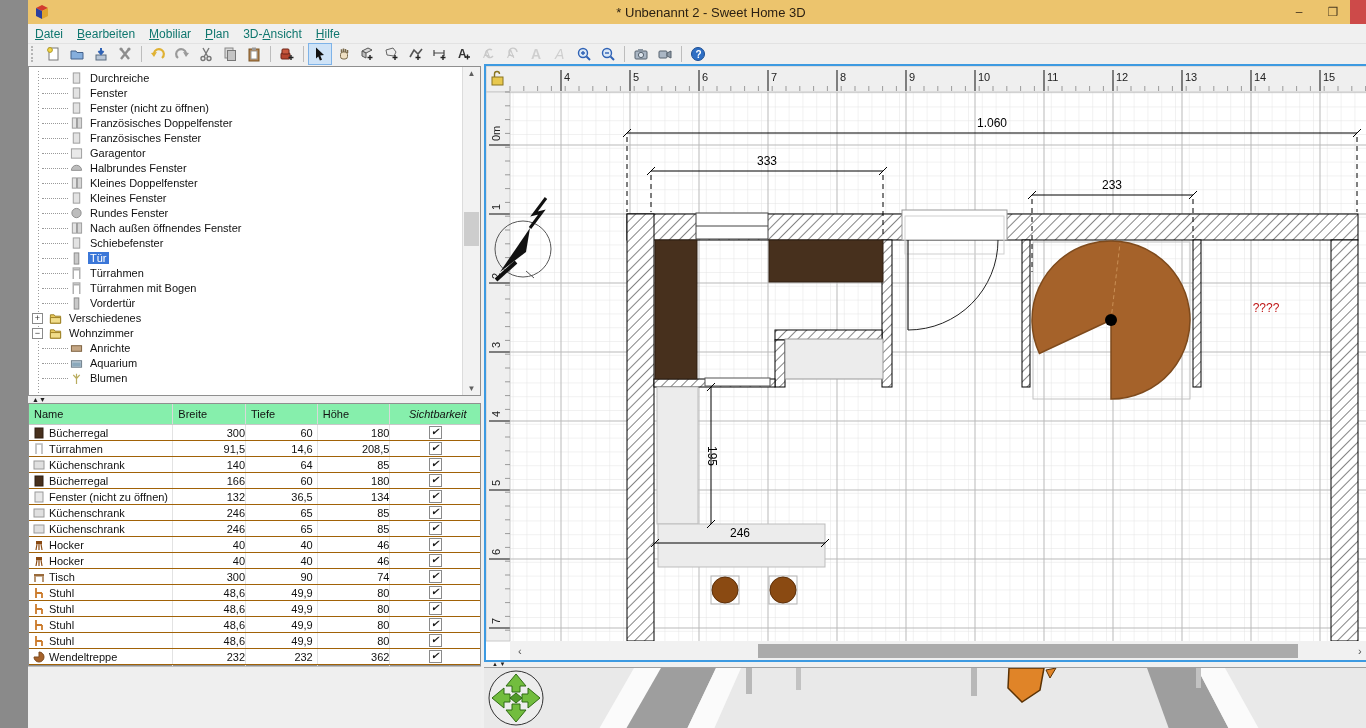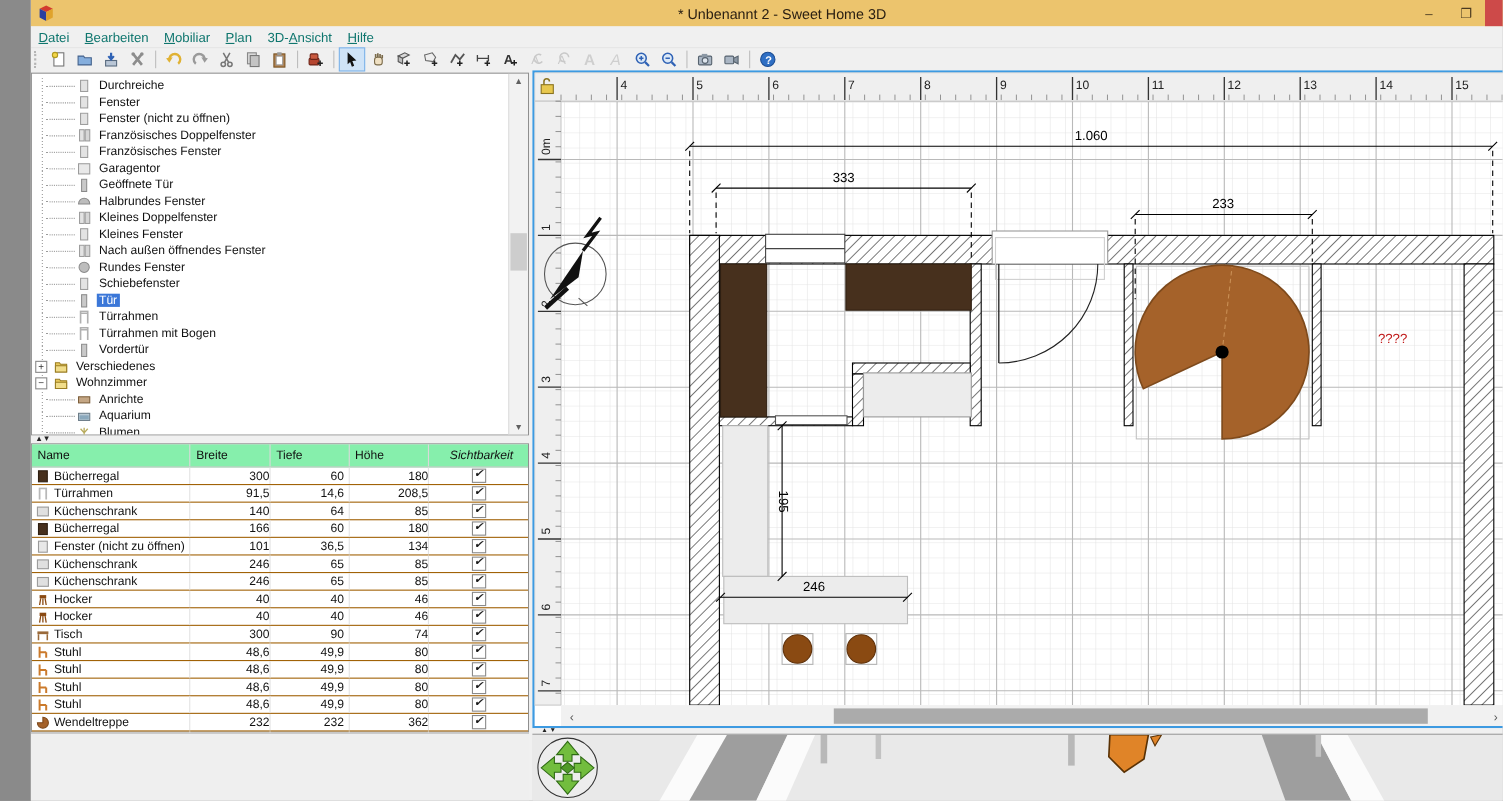--- a/index.html
+++ b/index.html
@@ -299,27 +299,20 @@
         <div class="tree-row">
           <span class="tree-stub"></span>
           <svg class="tree-icon" viewBox="0 0 13 14">
             <rect x="1" y="2" width="11" height="10" fill="#e9e9e9" stroke="#9a9a9a"></rect>
           </svg>
           <span class="tree-label">Garagentor</span>
         </div>
         <div class="tree-row">
           <span class="tree-stub"></span>
           <svg class="tree-icon" viewBox="0 0 13 14">
-            <rect x="4" y="1" width="5" height="12" fill="#c9c9c9" stroke="#8a8a8a"></rect>
-          </svg>
-          <span class="tree-label">Geöffnete Tür</span>
-        </div>
-        <div class="tree-row">
-          <span class="tree-stub"></span>
-          <svg class="tree-icon" viewBox="0 0 13 14">
             <path d="M1 9 A5.5 5.5 0 0 1 12 9 Z" fill="#bdbdbd" stroke="#8a8a8a"></path>
           </svg>
           <span class="tree-label">Halbrundes Fenster</span>
         </div>
         <div class="tree-row">
           <span class="tree-stub"></span>
           <svg class="tree-icon" viewBox="0 0 13 14">
             <rect x="2" y="1" width="4.5" height="11" fill="#e3e3e3" stroke="#9a9a9a"></rect>
             <rect x="7.5" y="1" width="4.5" height="11" fill="#d6d6d6" stroke="#9a9a9a"></rect>
           </svg>
@@ -328,31 +321,31 @@
         <div class="tree-row">
           <span class="tree-stub"></span>
           <svg class="tree-icon" viewBox="0 0 13 14">
             <rect x="3" y="1" width="7" height="11" fill="#e3e3e3" stroke="#9a9a9a"></rect>
           </svg>
           <span class="tree-label">Kleines Fenster</span>
         </div>
         <div class="tree-row">
           <span class="tree-stub"></span>
           <svg class="tree-icon" viewBox="0 0 13 14">
+            <circle cx="6.5" cy="6.5" r="5" fill="#bdbdbd" stroke="#8a8a8a"></circle>
+          </svg>
+          <span class="tree-label">Rundes Fenster</span>
+        </div>
+        <div class="tree-row">
+          <span class="tree-stub"></span>
+          <svg class="tree-icon" viewBox="0 0 13 14">
             <rect x="2" y="1" width="4.5" height="11" fill="#e3e3e3" stroke="#9a9a9a"></rect>
             <rect x="7.5" y="1" width="4.5" height="11" fill="#d6d6d6" stroke="#9a9a9a"></rect>
           </svg>
           <span class="tree-label">Nach außen öffnendes Fenster</span>
-        </div>
-        <div class="tree-row">
-          <span class="tree-stub"></span>
-          <svg class="tree-icon" viewBox="0 0 13 14">
-            <circle cx="6.5" cy="6.5" r="5" fill="#bdbdbd" stroke="#8a8a8a"></circle>
-          </svg>
-          <span class="tree-label">Rundes Fenster</span>
         </div>
         <div class="tree-row">
           <span class="tree-stub"></span>
           <svg class="tree-icon" viewBox="0 0 13 14">
             <rect x="3" y="1" width="7" height="11" fill="#e3e3e3" stroke="#9a9a9a"></rect>
           </svg>
           <span class="tree-label">Schiebefenster</span>
         </div>
         <div class="tree-row">
           <span class="tree-stub"></span>
@@ -495,21 +488,21 @@
             <div class="checkbox">✔</div>
           </div>
         </div>
         <div class="tbl-row">
           <div class="cell c-name">
             <svg class="row-icon" viewBox="0 0 12 12">
               <rect x="2" y="1" width="8" height="10" fill="#e8e8e8" stroke="#9a9a9a"></rect>
             </svg>
             <span>Fenster (nicht zu öffnen)</span>
           </div>
-          <div class="cell c-num">101</div>
+          <div class="cell c-num">132</div>
           <div class="cell c-num2">36,5</div>
           <div class="cell c-num">134</div>
           <div class="cell c-vis">
             <div class="checkbox">✔</div>
           </div>
         </div>
         <div class="tbl-row">
           <div class="cell c-name">
             <svg class="row-icon" viewBox="0 0 12 12">
               <rect x="1" y="2" width="10" height="8" fill="#e0e0e0" stroke="#9a9a9a"></rect>

